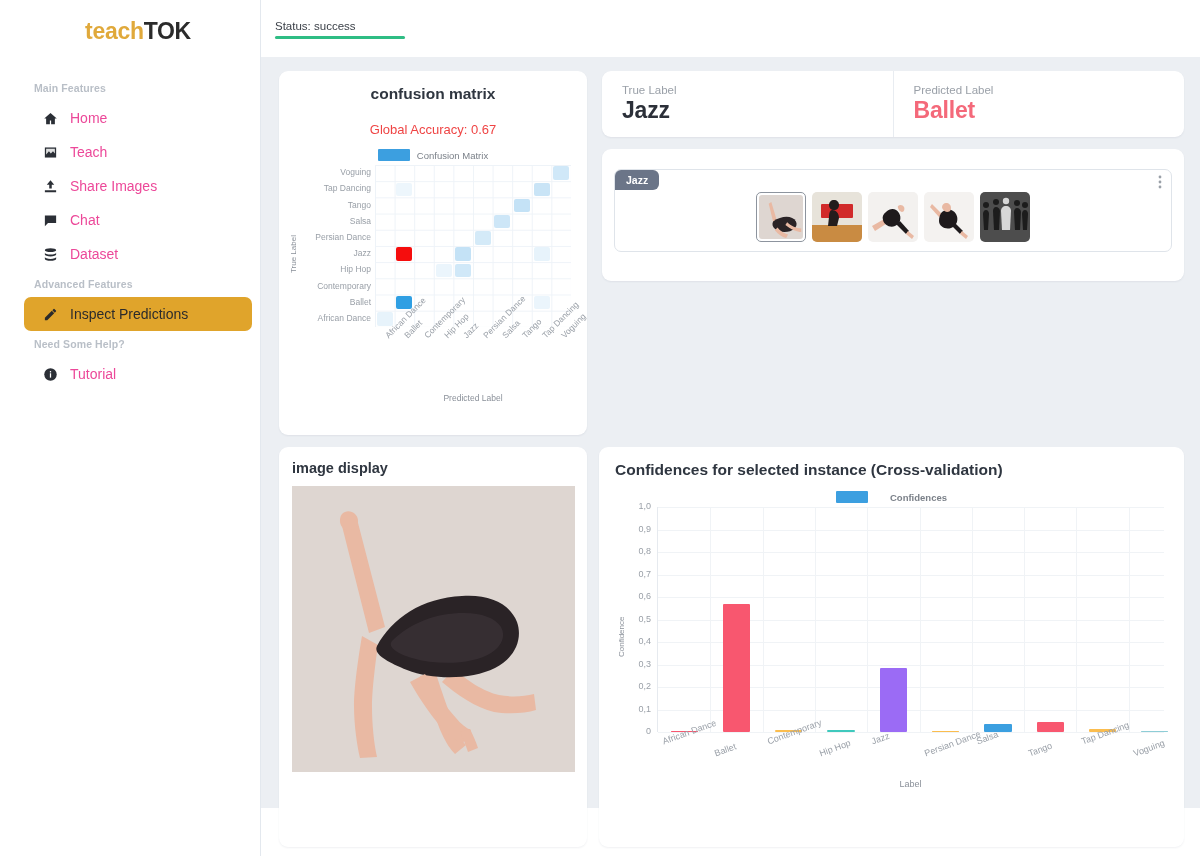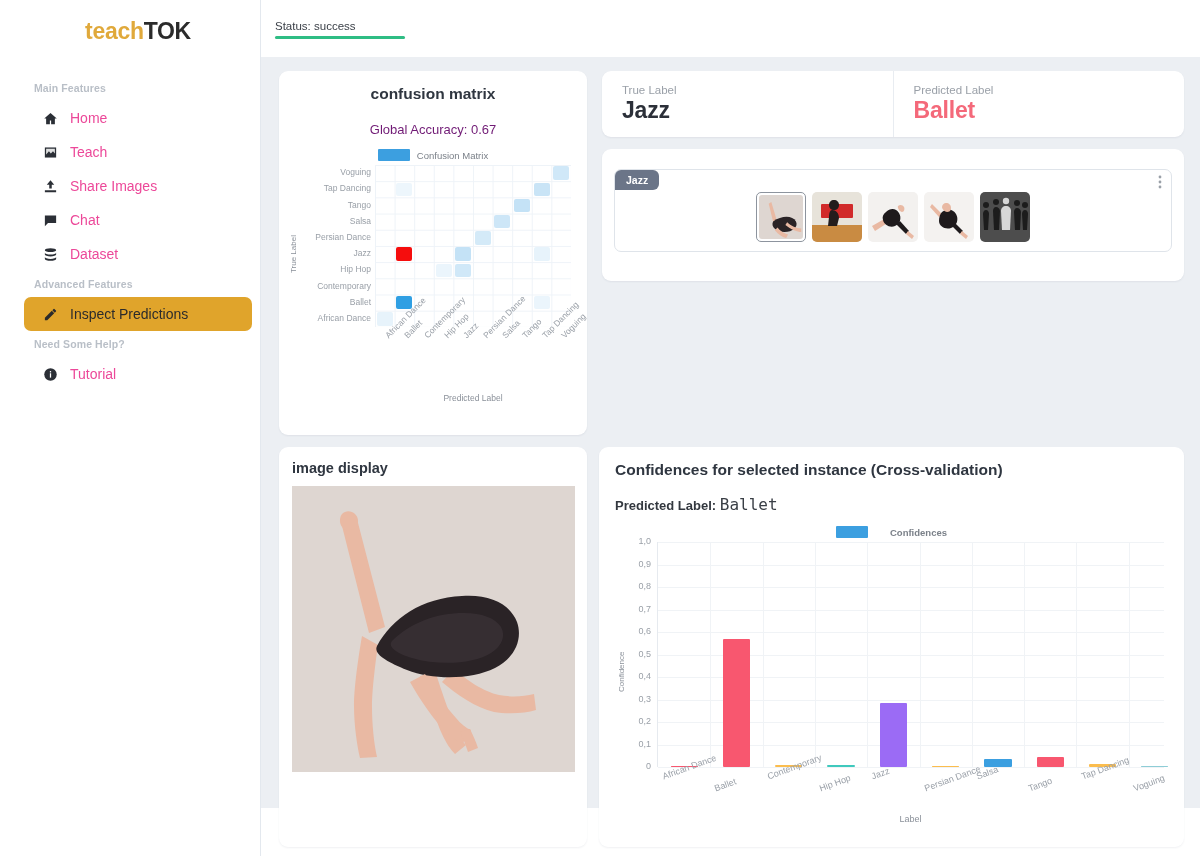--- a/index.html
+++ b/index.html
@@ -62,21 +62,21 @@
     background: #ffffff; border-radius: 9px;
     box-shadow: 0 1px 2px rgba(40,60,90,.07);
   }
 
   .row1 { display: flex; gap: 15px; align-items: flex-start; }
   .row2 { display: flex; gap: 12px; align-items: flex-start; margin-top: 12px; }
 
   
   #cm-card { width: 308px; height: 364px; padding: 14px 8px 6px 8px; }
   .cm-title { text-align: center; font-size: 15.5px; font-weight: bold; color: #2f3640; }
-  .cm-sub { text-align: center; font-size: 13px; color: #701a75; margin-top: 19px; }
+  .cm-sub { text-align: center; font-size: 13px; color: #ef4444; margin-top: 19px; }
   .cm-legend { display:flex; align-items:center; justify-content:center; gap:7px; margin-top: 12px; }
   .legend-swatch { width: 32px; height: 12px; background: #3c9fe0; border-radius: 1px; }
   .legend-label { font-size: 9.5px; color: #7b8189; }
   .cm-plot-wrap { position: relative; height: 255px; margin-top: 4px; }
   .cm-ylab {
     position: absolute; left: 2px; top: 108px; font-size: 8px; color: #8a9099;
     transform: rotate(-90deg); transform-origin: left top; white-space: nowrap;
   }
   .cm-ytick {
     position: absolute; right: 0; font-size: 8.5px; color: #9aa0a8;
@@ -421,24 +421,20 @@
               <path d="M85 160c15-28 45-48 85-50 28-2 48 8 55 26 6 17-2 36-22 46-24 12-62 12-88 2-20-8-34-16-30-24z" fill="#2a2326"></path>
               <path d="M100 155c18-18 44-28 72-28 18 0 31 5 37 14 5 9 1 19-10 26-17 11-52 13-79 5-14-4-25-11-20-17z" fill="#3a3136" opacity=".8"></path>
               <path d="M118 196c10 18 24 38 36 50 6 6 12 10 17 11l8-13c-5-2-10-6-15-12-10-11-22-28-31-44z" fill="#e9b9a3"></path>
               <path d="M168 246c3 6 6 14 8 20l10-4c-2-6-5-13-8-19z" fill="#e9b9a3"></path>
             </svg>
           </div>
         </div>
 
         <div class="card" id="conf-card">
           <div class="conf-title">Confidences for selected instance (Cross-validation)</div>
-          <div class="conf-pred">
-            <b>Predicted Label:</b>
-            <span class="mono">Ballet</span>
-          </div>
           <div class="conf-legend">
             <span class="legend-swatch"></span>
             <span class="legend-label">Confidences</span>
           </div>
           <div class="chart-wrap">
             <div class="c-ylab">Confidence</div>
             <div class="c-yticks" id="c-yticks">
                 <div class="c-ytick" style="top: 219px;">0</div>
                 <div class="c-ytick" style="top: 196.5px;">0,1</div>
                 <div class="c-ytick" style="top: 174px;">0,2</div>

